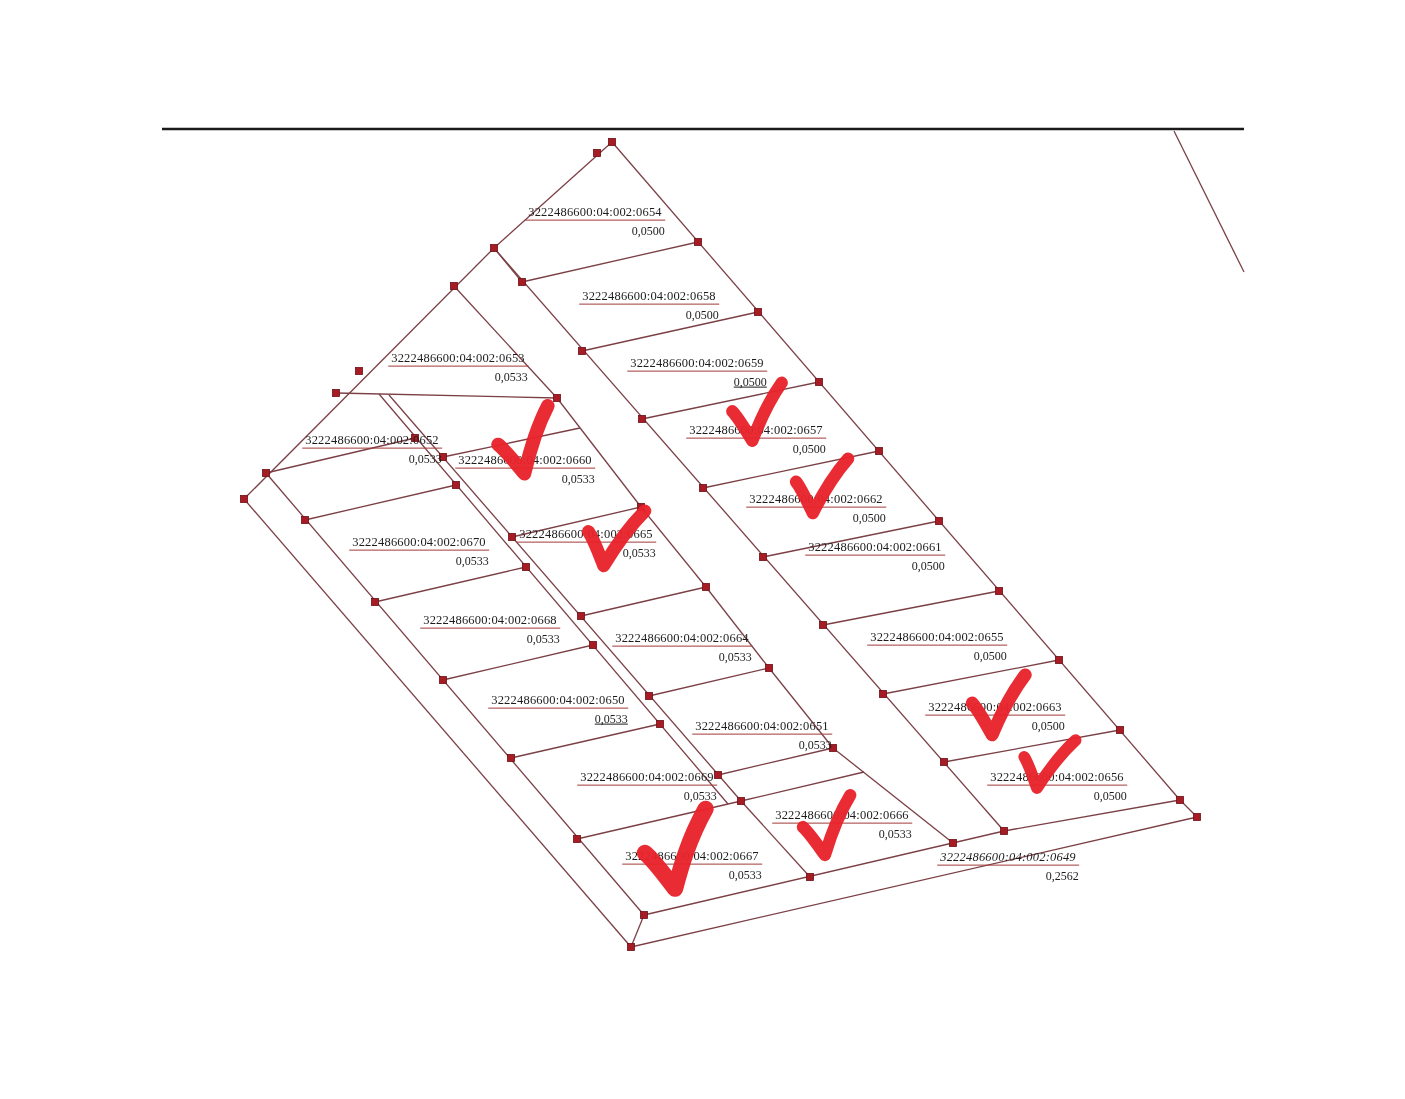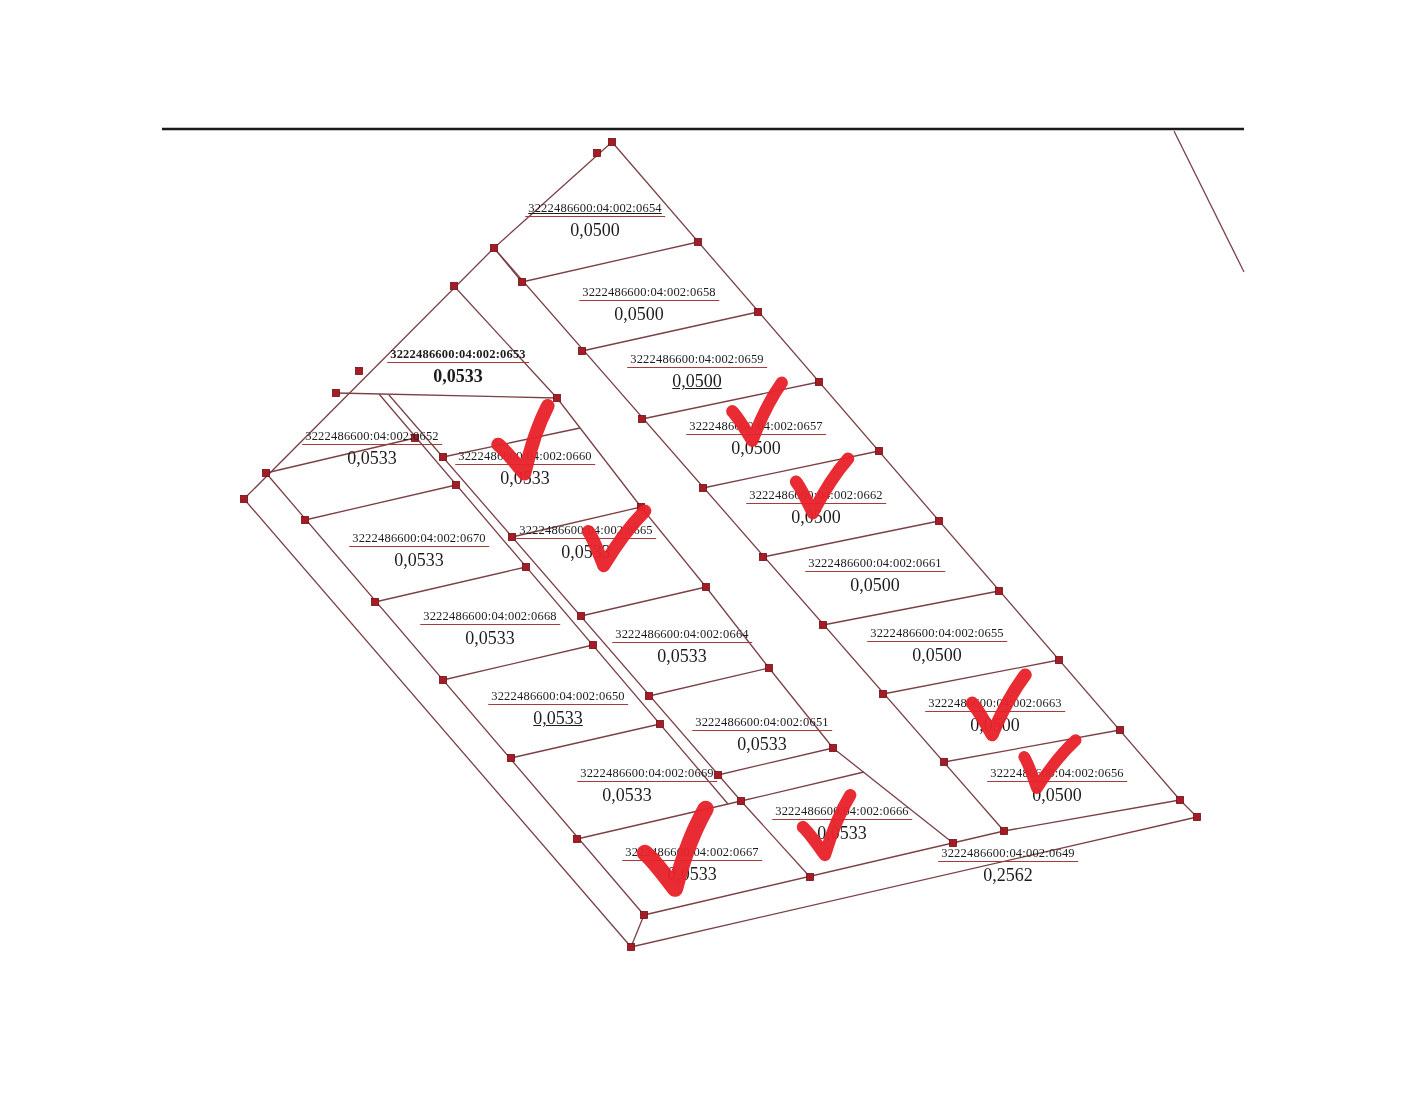--- a/index.html
+++ b/index.html
@@ -36,23 +36,24 @@
   }
   .pnum {
     display: inline-block;
     font-size: 12.5px;
     letter-spacing: 0.2px;
     padding: 0 3px 1px 3px;
     border-bottom: 1.5px solid #a33a3a;
     line-height: 1.15;
   }
   .parea {
-    font-size: 18px;
+    font-size: 12px;
     line-height: 1.2;
     padding-top: 3px;
+    text-align: right;
   }
 </style>
 </head>
 <body>
 
 <div class="stage">
   <svg id="lines-layer" width="1405" height="1099" viewBox="0 0 1405 1099">
       <line x1="612" y1="142" x2="494" y2="248" stroke="#7b4046" stroke-width="1.3"></line>
       <line x1="494" y1="248" x2="244" y2="499" stroke="#7b4046" stroke-width="1.3"></line>
       <line x1="244" y1="499" x2="631" y2="947" stroke="#7b4046" stroke-width="1.3"></line>
@@ -144,31 +145,31 @@
       <rect x="656.5" y="720.5" width="7" height="7" fill="#a61b24" stroke="#6d1016" stroke-width="0.8"></rect>
       <rect x="439.5" y="453.5" width="7" height="7" fill="#a61b24" stroke="#6d1016" stroke-width="0.8"></rect>
       <rect x="508.5" y="533.5" width="7" height="7" fill="#a61b24" stroke="#6d1016" stroke-width="0.8"></rect>
       <rect x="577.5" y="612.5" width="7" height="7" fill="#a61b24" stroke="#6d1016" stroke-width="0.8"></rect>
       <rect x="645.5" y="692.5" width="7" height="7" fill="#a61b24" stroke="#6d1016" stroke-width="0.8"></rect>
       <rect x="714.5" y="771.5" width="7" height="7" fill="#a61b24" stroke="#6d1016" stroke-width="0.8"></rect>
       <rect x="737.5" y="797.5" width="7" height="7" fill="#a61b24" stroke="#6d1016" stroke-width="0.8"></rect>
       <rect x="806.5" y="873.5" width="7" height="7" fill="#a61b24" stroke="#6d1016" stroke-width="0.8"></rect>
     </svg>
   <div id="labels-layer">
-      <div class="parcel-label" style="left: 595px; top: 220px;"><span class="pnum" style="border-bottom-color: rgb(163, 58, 58); text-decoration: underline;">3222486600:04:002:0654</span><div class="parea">0,0500</div></div>
+      <div class="parcel-label" style="left: 595px; top: 220px;"><span class="pnum" style="border-bottom-color: rgb(163, 58, 58);">3222486600:04:002:0654</span><div class="parea">0,0500</div></div>
       <div class="parcel-label" style="left: 639px; top: 304px;"><span class="pnum" style="border-bottom-color: rgb(163, 58, 58); margin-left: 20px;">3222486600:04:002:0658</span><div class="parea">0,0500</div></div>
       <div class="parcel-label" style="left: 697px; top: 371px; text-decoration: underline;"><span class="pnum" style="border-bottom-color: rgb(163, 58, 58);">3222486600:04:002:0659</span><div class="parea">0,0500</div></div>
       <div class="parcel-label" style="left: 756px; top: 438px;"><span class="pnum" style="border-bottom-color: rgb(163, 58, 58);">3222486600:04:002:0657</span><div class="parea">0,0500</div></div>
       <div class="parcel-label" style="left: 816px; top: 507px;"><span class="pnum" style="border-bottom-color: rgb(163, 58, 58);">3222486600:04:002:0662</span><div class="parea">0,0500</div></div>
-      <div class="parcel-label" style="left: 875px; top: 575px;"><span class="pnum" style="border-bottom-color: rgb(163, 58, 58);">3222486600:04:002:0661</span><div class="parea">0,0500</div></div>
+      <div class="parcel-label" style="left: 875px; top: 555px;"><span class="pnum" style="border-bottom-color: rgb(163, 58, 58);">3222486600:04:002:0661</span><div class="parea">0,0500</div></div>
       <div class="parcel-label" style="left: 937px; top: 645px;"><span class="pnum" style="border-bottom-color: rgb(163, 58, 58);">3222486600:04:002:0655</span><div class="parea">0,0500</div></div>
       <div class="parcel-label" style="left: 995px; top: 715px;"><span class="pnum" style="border-bottom-color: rgb(163, 58, 58);">3222486600:04:002:0663</span><div class="parea">0,0500</div></div>
       <div class="parcel-label" style="left: 1057px; top: 785px;"><span class="pnum" style="border-bottom-color: rgb(163, 58, 58);">3222486600:04:002:0656</span><div class="parea">0,0500</div></div>
-      <div class="parcel-label" style="left: 1008px; top: 865px;"><span class="pnum" style="border-bottom-color: rgb(163, 58, 58);">3222486600:04:002:0649</span><div class="parea">0,2562</div></div>
-      <div class="parcel-label" style="left: 458px; top: 366px; font-weight: bold;"><span class="pnum" style="border-bottom-color: rgb(163, 58, 58);">3222486600:04:002:0653</span><div class="parea">0,0533</div></div>
+      <div class="parcel-label" style="left: 1008px; top: 865px;"><span class="pnum" style="border-bottom-color: rgb(163, 58, 58); font-style: italic;">3222486600:04:002:0649</span><div class="parea">0,2562</div></div>
+      <div class="parcel-label" style="left: 458px; top: 366px;"><span class="pnum" style="border-bottom-color: rgb(163, 58, 58);">3222486600:04:002:0653</span><div class="parea">0,0533</div></div>
       <div class="parcel-label" style="left: 372px; top: 448px;"><span class="pnum" style="border-bottom-color: rgb(163, 58, 58);">3222486600:04:002:0652</span><div class="parea">0,0533</div></div>
       <div class="parcel-label" style="left: 525px; top: 468px;"><span class="pnum" style="border-bottom-color: rgb(163, 58, 58);">3222486600:04:002:0660</span><div class="parea">0,0533</div></div>
       <div class="parcel-label" style="left: 419px; top: 550px;"><span class="pnum" style="border-bottom-color: rgb(163, 58, 58);">3222486600:04:002:0670</span><div class="parea">0,0533</div></div>
       <div class="parcel-label" style="left: 586px; top: 542px;"><span class="pnum" style="border-bottom-color: rgb(163, 58, 58);">3222486600:04:002:0665</span><div class="parea">0,0533</div></div>
       <div class="parcel-label" style="left: 490px; top: 628px;"><span class="pnum" style="border-bottom-color: rgb(163, 58, 58);">3222486600:04:002:0668</span><div class="parea">0,0533</div></div>
       <div class="parcel-label" style="left: 682px; top: 646px;"><span class="pnum" style="border-bottom-color: rgb(163, 58, 58);">3222486600:04:002:0664</span><div class="parea">0,0533</div></div>
       <div class="parcel-label" style="left: 558px; top: 708px; text-decoration: underline;"><span class="pnum" style="border-bottom-color: rgb(163, 58, 58);">3222486600:04:002:0650</span><div class="parea">0,0533</div></div>
       <div class="parcel-label" style="left: 762px; top: 734px;"><span class="pnum" style="border-bottom-color: rgb(163, 58, 58);">3222486600:04:002:0651</span><div class="parea">0,0533</div></div>
       <div class="parcel-label" style="left: 627px; top: 785px;"><span class="pnum" style="border-bottom-color: rgb(163, 58, 58); margin-left: 40px;">3222486600:04:002:0669</span><div class="parea">0,0533</div></div>
       <div class="parcel-label" style="left: 842px; top: 823px;"><span class="pnum" style="border-bottom-color: rgb(163, 58, 58);">3222486600:04:002:0666</span><div class="parea">0,0533</div></div>

